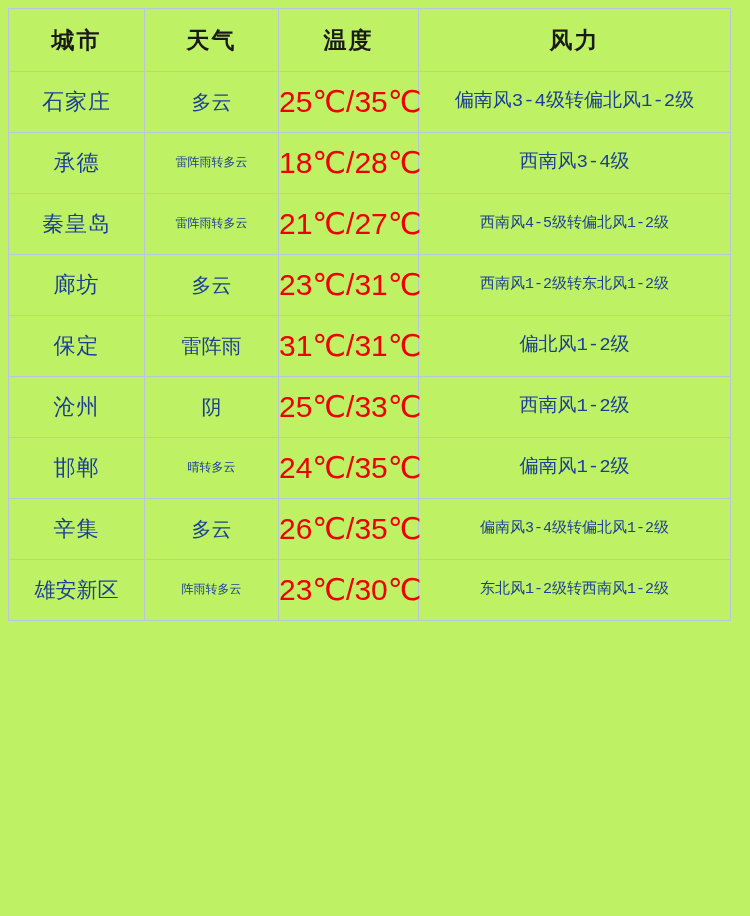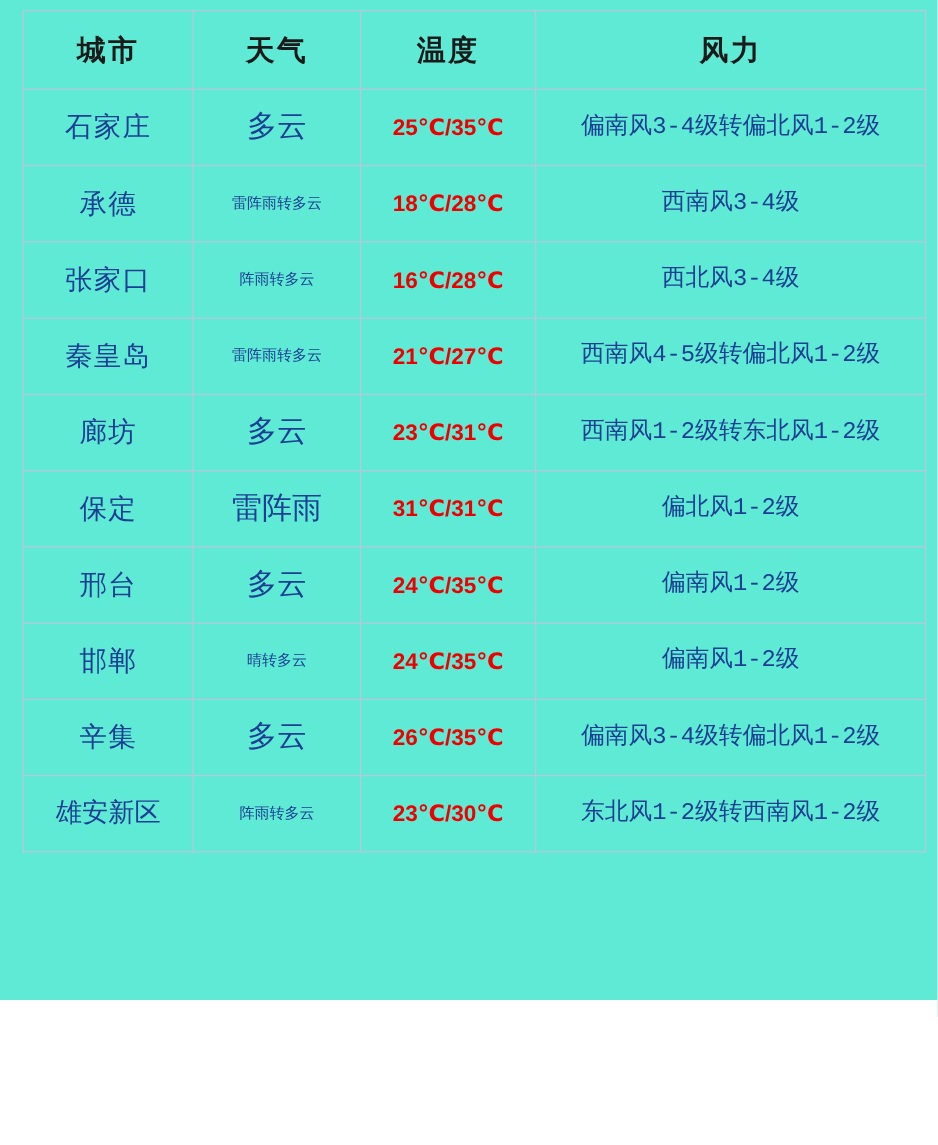--- a/index.html
+++ b/index.html
@@ -8,24 +8,24 @@
     background: #ffffff;
   }
   body {
     width: 750px;
     height: 916px;
     font-family: "Liberation Sans", "DejaVu Sans", sans-serif;
     overflow: hidden;
   }
   .sheet {
     width: 750px;
-    height: 800px;
+    height: 916px;
     box-sizing: border-box;
-    padding: 8px 14px 6px 18px;
-    background: #5eead4;
+    padding: 8px 14px 6px 8px;
+    background: #bef264;
   }
   table.weather {
     width: 722px;
     border-collapse: collapse;
     table-layout: fixed;
   }
   table.weather col.c-city { width: 136px; }
   table.weather col.c-weather { width: 134px; }
   table.weather col.c-temp { width: 140px; }
   table.weather col.c-wind { width: 312px; }
@@ -49,39 +49,39 @@
   table.weather tbody td.city {
     font-size: 22px;
     color: #1c3f94;
     letter-spacing: 1px;
   }
   table.weather tbody td.city.small {
     font-size: 21px;
     letter-spacing: 0px;
   }
   table.weather tbody td.weather {
-    font-size: 24px;
+    font-size: 20px;
     color: #1c3f94;
   }
   table.weather tbody td.weather.long {
     font-size: 12px;
   }
   table.weather tbody td.temp {
-    font-size: 18px;
+    font-size: 30px;
     color: #ee0000;
-    font-weight: bold;
+    font-weight: normal;
     letter-spacing: 0px;
   }
   table.weather tbody td.wind {
     font-size: 19px;
     color: #1c3f94;
     font-family: Liberation Mono, monospace;
   }
   table.weather tbody td.wind.long {
-    font-size: 19px;
+    font-size: 15px;
   }
 </style>
 </head>
 <body>
 
 <div class="sheet">
   <table class="weather">
     <colgroup>
       <col class="c-city">
       <col class="c-weather">
@@ -103,48 +103,42 @@
         <td class="temp">25℃/35℃</td>
         <td class="wind">偏南风3-4级转偏北风1-2级</td>
       </tr>
       <tr>
         <td class="city">承德</td>
         <td class="weather long">雷阵雨转多云</td>
         <td class="temp">18℃/28℃</td>
         <td class="wind">西南风3-4级</td>
       </tr>
       <tr>
-        <td class="city">张家口</td>
-        <td class="weather long">阵雨转多云</td>
-        <td class="temp">16℃/28℃</td>
-        <td class="wind">西北风3-4级</td>
-      </tr>
-      <tr>
         <td class="city">秦皇岛</td>
         <td class="weather long">雷阵雨转多云</td>
         <td class="temp">21℃/27℃</td>
         <td class="wind long">西南风4-5级转偏北风1-2级</td>
       </tr>
       <tr>
         <td class="city">廊坊</td>
         <td class="weather">多云</td>
         <td class="temp">23℃/31℃</td>
         <td class="wind long">西南风1-2级转东北风1-2级</td>
       </tr>
       <tr>
         <td class="city">保定</td>
         <td class="weather">雷阵雨</td>
         <td class="temp">31℃/31℃</td>
         <td class="wind">偏北风1-2级</td>
       </tr>
       <tr>
-        <td class="city">邢台</td>
-        <td class="weather">多云</td>
-        <td class="temp">24℃/35℃</td>
-        <td class="wind">偏南风1-2级</td>
+        <td class="city">沧州</td>
+        <td class="weather">阴</td>
+        <td class="temp">25℃/33℃</td>
+        <td class="wind">西南风1-2级</td>
       </tr>
       <tr>
         <td class="city">邯郸</td>
         <td class="weather long">晴转多云</td>
         <td class="temp">24℃/35℃</td>
         <td class="wind">偏南风1-2级</td>
       </tr>
       <tr>
         <td class="city">辛集</td>
         <td class="weather">多云</td>

